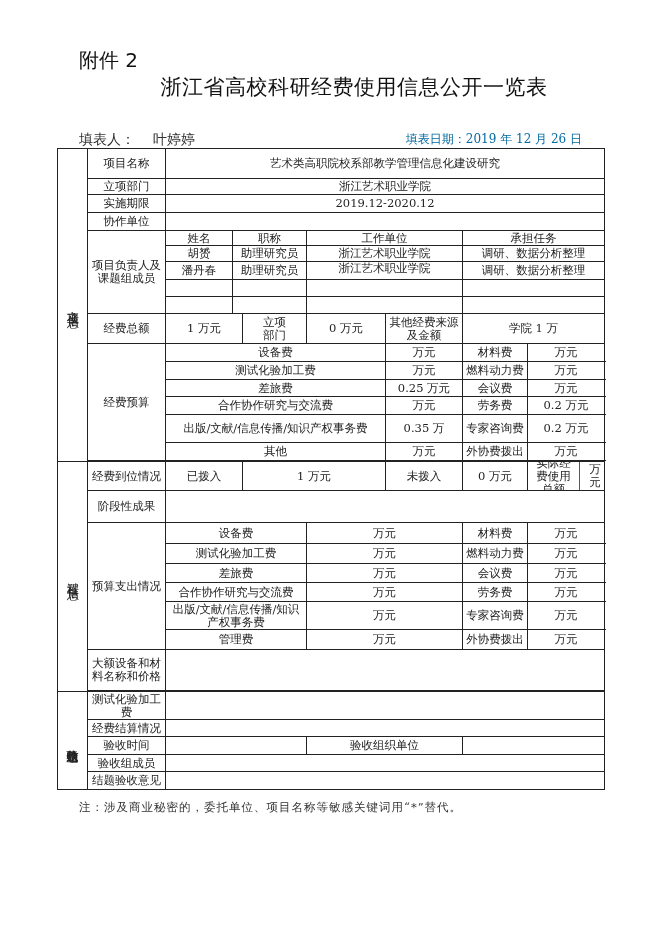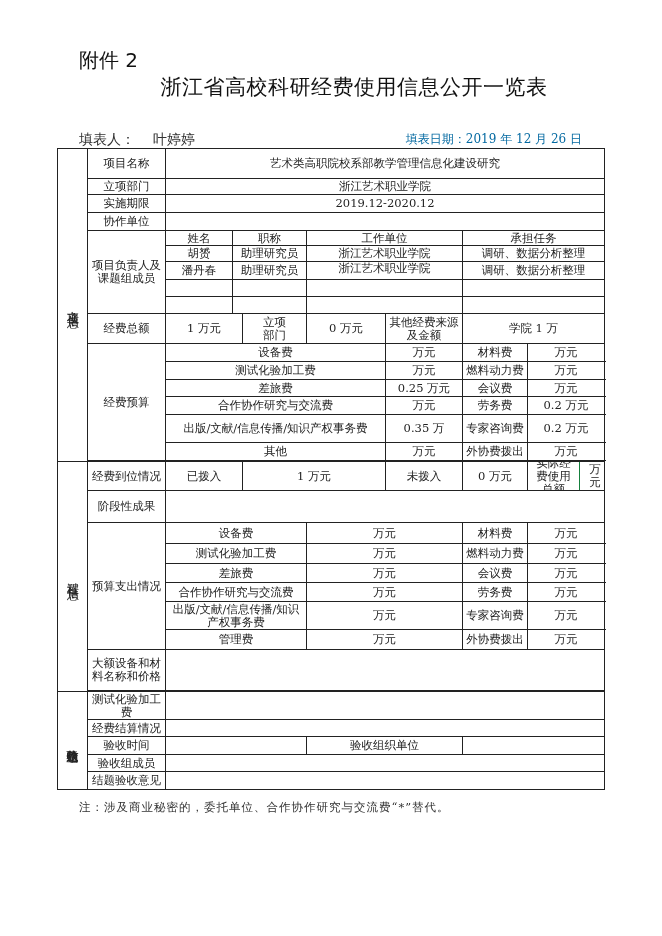--- a/index.html
+++ b/index.html
@@ -223,13 +223,13 @@
     <td>验收组成员</td>
     <td colspan="8"></td>
   </tr>
   <tr style="height:18px">
     <td>结题验收意见</td>
     <td colspan="8"></td>
   </tr>
 </tbody>
   </table>
 
-<div class="note">注：涉及商业秘密的，委托单位、合作协作研究与交流费“*”替代。</div>
+<div class="note">注：涉及商业秘密的，委托单位、项目名称等敏感关键词用“*”替代。</div>
 
 </body></html>

